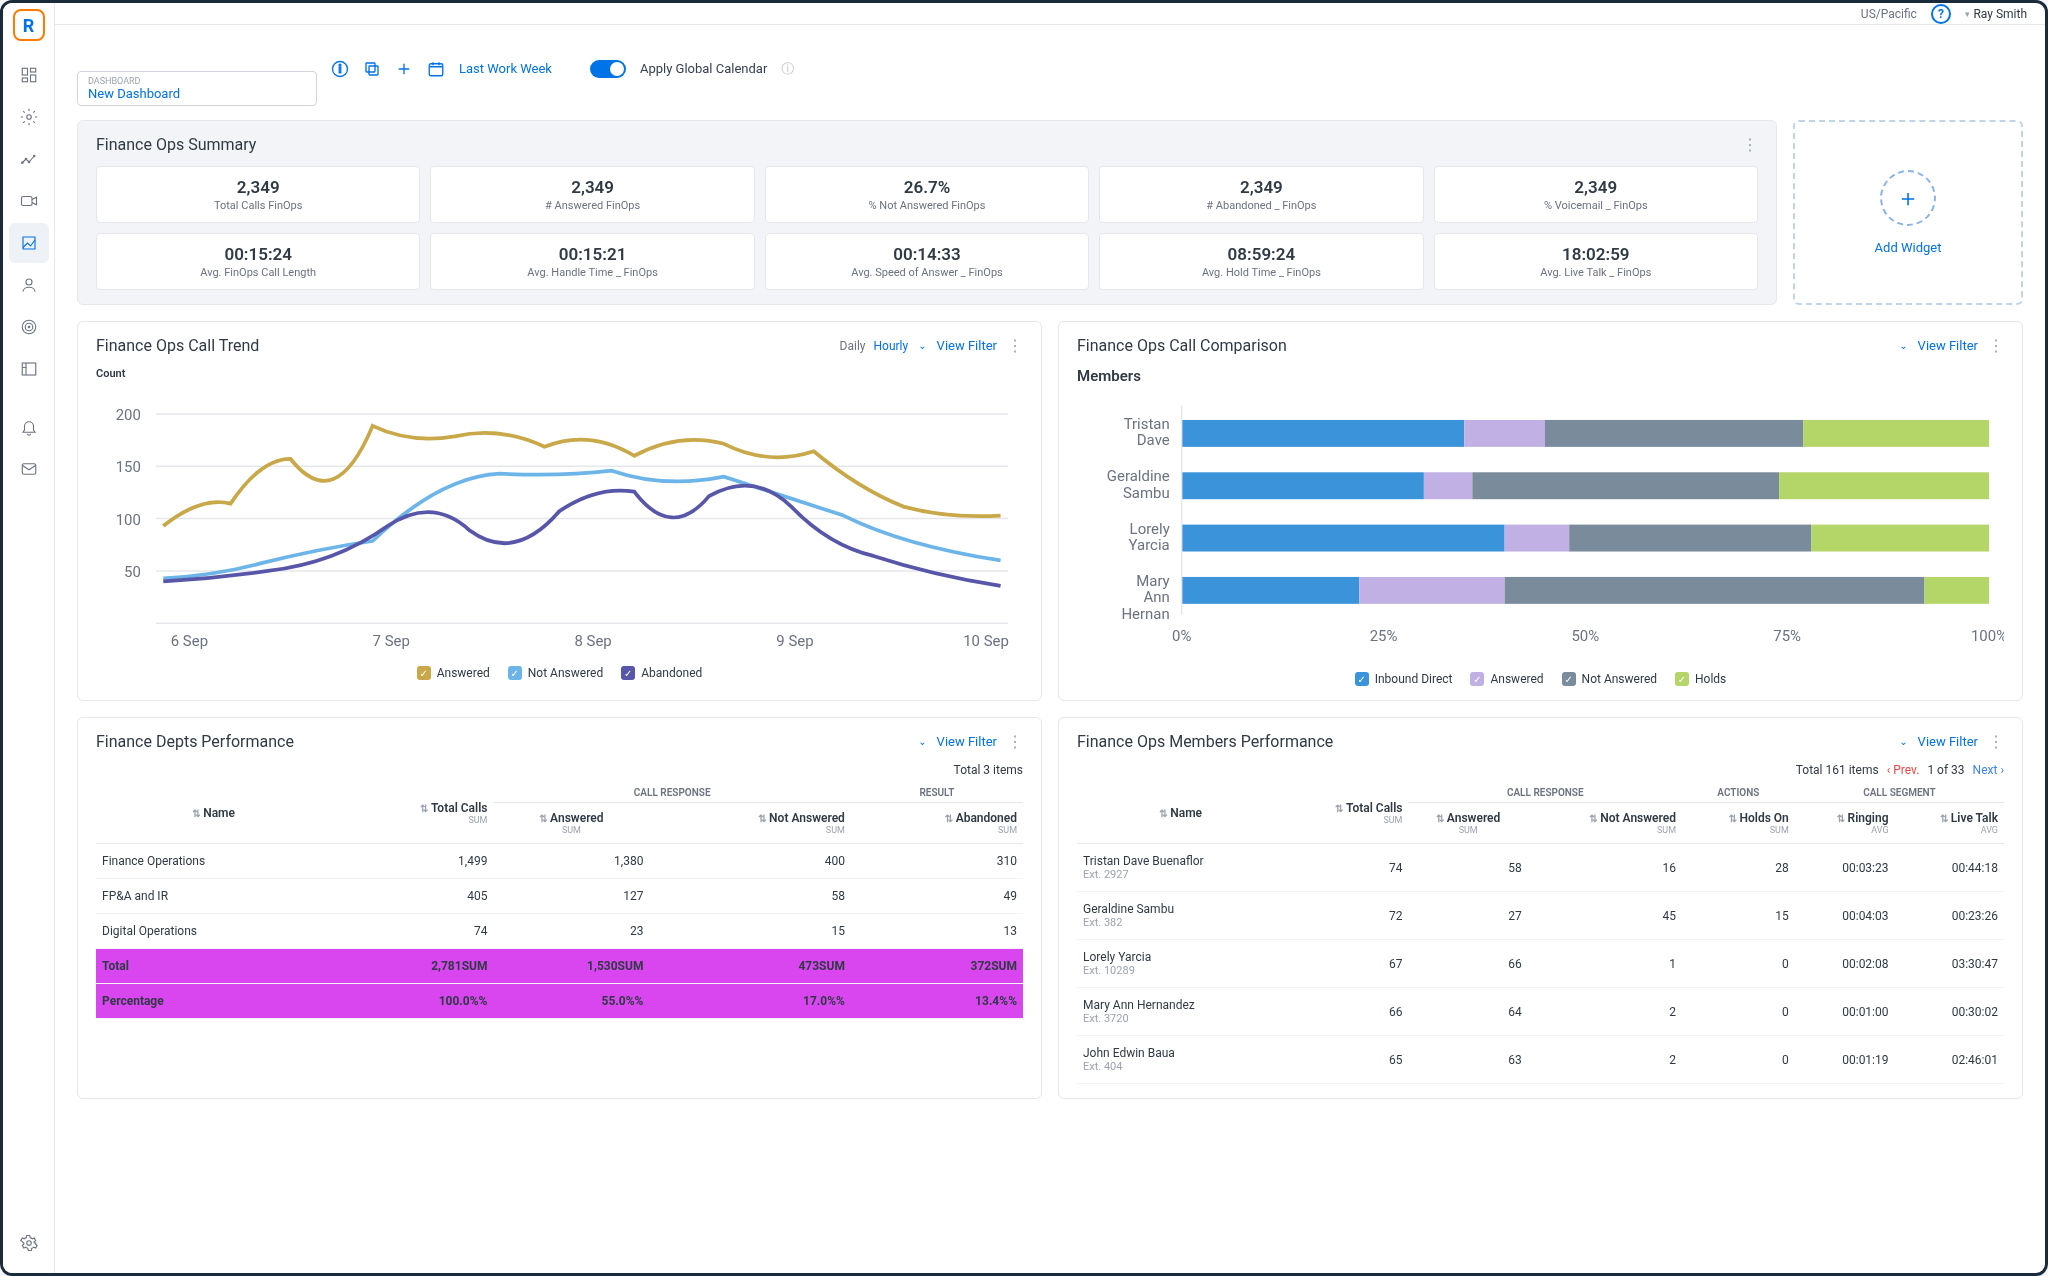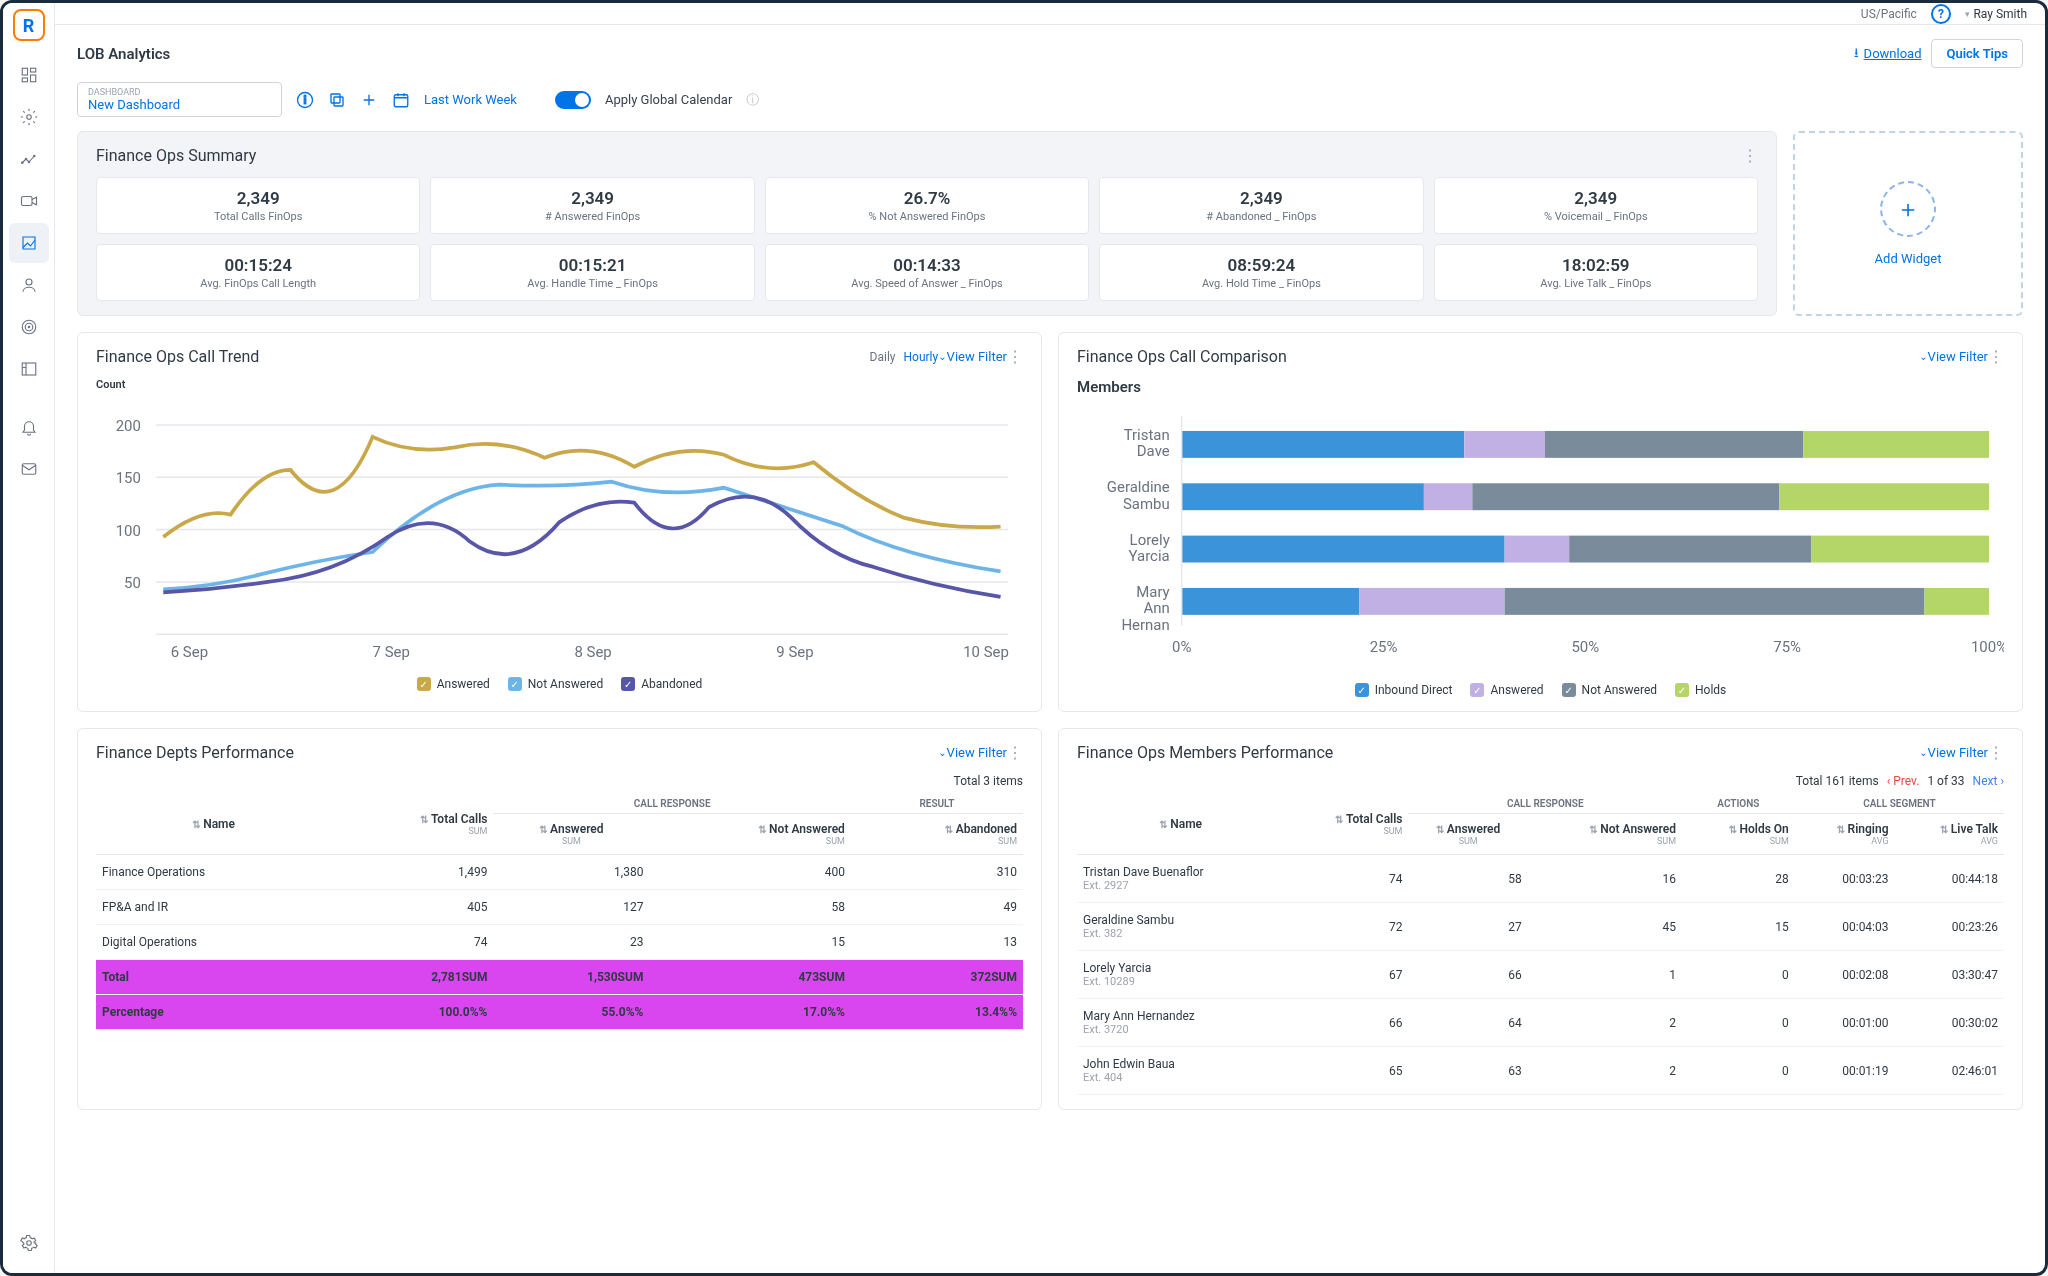--- a/index.html
+++ b/index.html
@@ -14,37 +14,37 @@
 .main { flex:1; display:flex; flex-direction:column; overflow:auto; }
 .topbar { height:22px; border-bottom:1px solid #e5e7eb; display:flex; align-items:center; justify-content:flex-end; padding:0 18px; gap:14px; font-size:12px; color:#6b7280; }
 .topbar .help-icon { width:20px; height:20px; border:2px solid #0073e6; border-radius:50%; color:#0073e6; display:flex; align-items:center; justify-content:center; font-weight:bold; font-size:12px; cursor:pointer; }
 .user-chip { display:flex; align-items:center; gap:4px; cursor:pointer; color:#2f3a44; }
 .header-row { display:flex; align-items:center; justify-content:space-between; padding:14px 22px 8px; }
 .header-row h1 { font-size:15px; font-weight:600; }
 .header-actions { display:flex; gap:10px; align-items:center; }
 .link-btn { color:#0073e6; font-size:13px; cursor:pointer; display:flex; align-items:center; gap:5px; }
 .outline-btn { border:1px solid #d1d5db; padding:6px 14px; border-radius:4px; background:#fff; color:#0073e6; font-weight:600; cursor:pointer; font-size:13px; }
 .toolbar { display:flex; align-items:center; gap:14px; padding:6px 22px 14px; }
-.dash-select { width:205px; border:1px solid #d1d5db; border-radius:4px; padding:4px 10px; background:#fff; cursor:pointer; }
+.dash-select { width:240px; border:1px solid #d1d5db; border-radius:4px; padding:4px 10px; background:#fff; cursor:pointer;margin-top:40px; }
 .dash-select .lbl { font-size:9px; color:#9ca3af; text-transform:uppercase; }
 .dash-select .val { color:#0073e6; font-size:13px; }
 .tb-icon { width:18px; height:18px; color:#0073e6; cursor:pointer; display:flex; align-items:center; justify-content:center; }
 .tb-icon svg { stroke:currentColor; fill:none; stroke-width:1.8; }
 .toggle { width:36px; height:18px; background:#0073e6; border-radius:9px; position:relative; cursor:pointer; }
 .toggle::after { content:''; width:14px; height:14px; background:#fff; border-radius:50%; position:absolute; top:2px; right:2px; }
 .tb-label { font-size:13px; color:#374151; }
 .info-dot { color:#c0c4cc; }
 .content { padding:0 22px 22px; display:grid; grid-template-columns:1fr 1fr; gap:16px; }
 .card { background:#fff; border:1px solid #e5e7eb; border-radius:6px; padding:14px 18px; }
 .summary-card { flex:1; background:#f2f4f7; border:1px solid #e5e7eb; border-radius:6px; padding:14px 18px; }
 .add-widget { width:230px; border:2px dashed #c0d4e8; border-radius:6px; display:flex; flex-direction:column; align-items:center; justify-content:center; cursor:pointer; color:#0073e6; gap:14px; }
 .add-widget .plus { width:56px; height:56px; border:2px dashed #8ab4e8; border-radius:50%; display:flex; align-items:center; justify-content:center; font-size:24px; }
 .row-top { grid-column:1/3; display:flex; gap:16px; }
 .card-title { font-size:16px; color:#2f3a44; margin-bottom:12px; display:flex; align-items:center; justify-content:space-between; }
-.card-title .actions { display:flex; align-items:center; font-size:12px; }
+.card-title .actions { display:flex; gap:10px; align-items:center; font-size:12px; }
 .chev { color:#0073e6; font-size:10px; }
 .kpi-grid { display:grid; grid-template-columns:repeat(5,1fr); gap:10px; }
 .kpi { background:#fff; border:1px solid #e5e7eb; border-radius:4px; padding:10px 8px; text-align:center; }
 .kpi .v { font-size:17px; font-weight:600; }
 .kpi .l { font-size:11px; color:#6b7280; margin-top:2px; }
 .menu-dots { color:#9ca3af; cursor:pointer; font-size:16px; }
 .chart-toggle { display:flex; gap:8px; font-size:12px; }
 .chart-toggle span { color:#6b7280; cursor:pointer; }
 .chart-toggle .active { color:#0073e6; }
 .legend { display:flex; gap:18px; margin-top:10px; font-size:12px; justify-content:center; }
@@ -151,30 +151,20 @@
   <div class="main">
     <div class="topbar">
       <span>US/Pacific</span>
       <div class="help-icon">?</div>
       <div class="user-chip">
           <span style="font-size:9px;color:#9ca3af">▾</span>
           <span>Ray Smith</span>
         </div>
     </div>
 
-    <div class="header-row">
-      <h1>LOB Analytics</h1>
-      <div class="header-actions">
-        <div class="link-btn">
-            <span>⭳</span>
-            <span style="text-decoration:underline">Download</span>
-          </div>
-        <button class="outline-btn">Quick Tips</button>
-      </div>
-    </div>
 
     <div class="toolbar">
       <div class="dash-select">
         <div class="lbl">DASHBOARD</div>
         <div class="val">New Dashboard</div>
       </div>
       <div class="tb-icon">
           <svg viewBox="0 0 24 24" fill="currentColor" stroke="none">
             <circle cx="12" cy="12" r="10"></circle>
             <rect x="11" y="10" width="2" height="7" fill="#fff"></rect>

